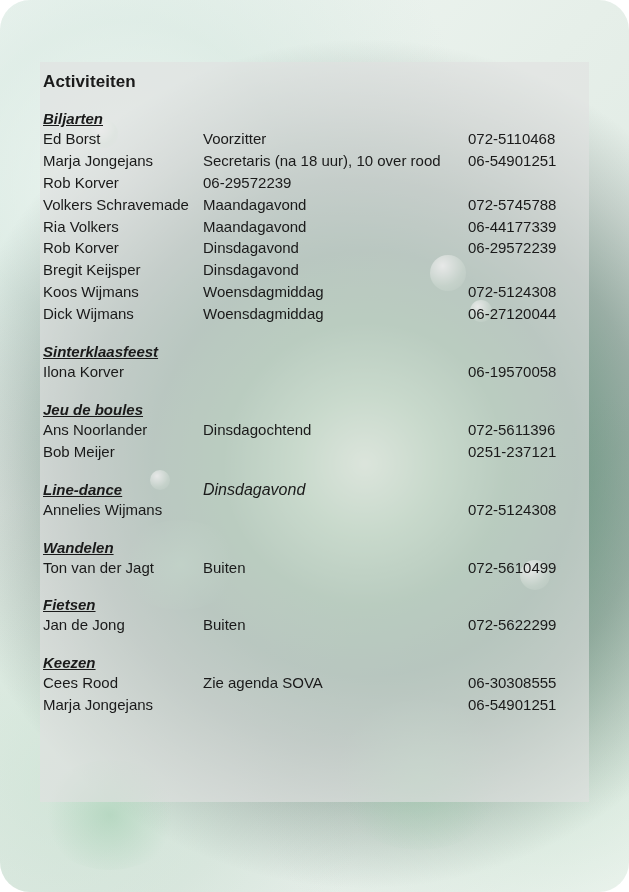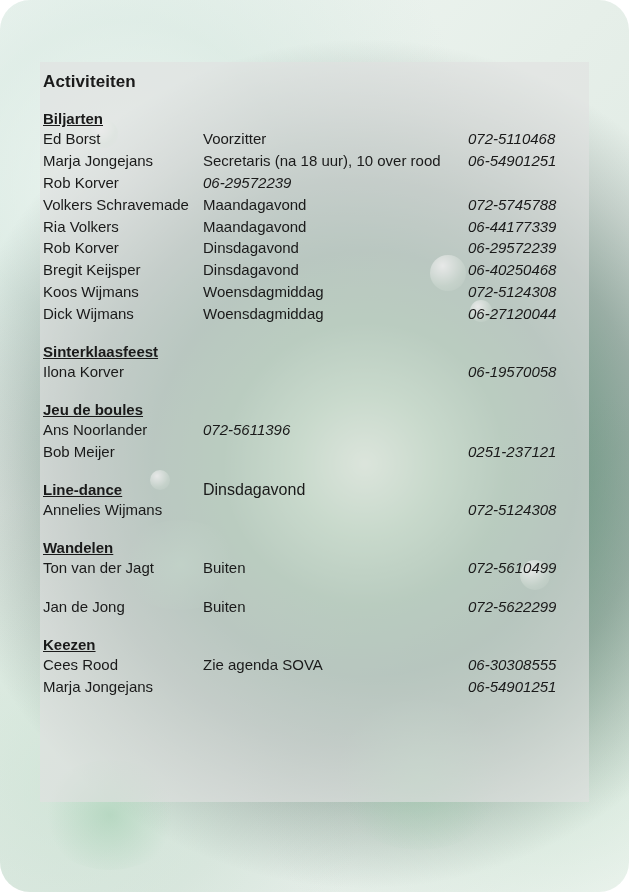--- a/index.html
+++ b/index.html
@@ -74,20 +74,21 @@
   .section-heading {
     font-size: 15px;
     font-weight: bold;
     text-decoration: underline;
     margin-bottom: 1px;
     display: inline-block;
   }
   .section-heading-row {
     display: flex;
     align-items: flex-start;
+    font-style: italic;
   }
   .section-heading-row .heading-cell {
     width: 160px;
     flex: 0 0 160px;
   }
   .row {
     display: flex;
     align-items: baseline;
     font-size: 15px;
     line-height: 1.46;
@@ -98,21 +99,20 @@
     white-space: nowrap;
   }
   .c-role {
     width: 265px;
     flex: 0 0 265px;
     white-space: nowrap;
   }
   .c-phone {
     flex: 1 1 auto;
     white-space: nowrap;
-    font-style: italic;
   }
 </style>
 </head>
 <body>
 
 <div class="page">
 
   <div class="bg-image">
     <div class="blob" style="left:430px;top:255px;width:36px;height:36px;"></div>
     <div class="blob" style="left:470px;top:300px;width:22px;height:22px;"></div>
@@ -159,21 +159,20 @@
             <div class="c-phone">06-44177339</div>
           </div>
           <div class="row">
             <div class="c-name">Rob Korver</div>
             <div class="c-role">Dinsdagavond</div>
             <div class="c-phone">06-29572239</div>
           </div>
           <div class="row">
             <div class="c-name">Bregit Keijsper</div>
             <div class="c-role">Dinsdagavond</div>
-            <div class="c-phone">06-40250468</div>
           </div>
           <div class="row">
             <div class="c-name">Koos Wijmans</div>
             <div class="c-role">Woensdagmiddag</div>
             <div class="c-phone">072-5124308</div>
           </div>
           <div class="row">
             <div class="c-name">Dick Wijmans</div>
             <div class="c-role">Woensdagmiddag</div>
             <div class="c-phone">06-27120044</div>
@@ -190,20 +189,21 @@
             <div class="c-phone">06-19570058</div>
           </div>
         </div>
         <div class="section">
           <div class="section-heading-row">
             <div class="heading-cell"><span class="section-heading">Jeu de boules</span></div>
             <div class="c-role"></div>
           </div>
           <div class="row">
             <div class="c-name">Ans Noorlander</div>
+            <div class="c-role">Dinsdagochtend</div>
             <div class="c-phone">072-5611396</div>
           </div>
           <div class="row">
             <div class="c-name">Bob Meijer</div>
             <div class="c-role"></div>
             <div class="c-phone">0251-237121</div>
           </div>
         </div>
         <div class="section">
           <div class="section-heading-row">
@@ -221,20 +221,24 @@
             <div class="heading-cell"><span class="section-heading">Wandelen</span></div>
             <div class="c-role"></div>
           </div>
           <div class="row">
             <div class="c-name">Ton van der Jagt</div>
             <div class="c-role">Buiten</div>
             <div class="c-phone">072-5610499</div>
           </div>
         </div>
         <div class="section">
+          <div class="section-heading-row">
+            <div class="heading-cell"><span class="section-heading">Fietsen</span></div>
+            <div class="c-role"></div>
+          </div>
           <div class="row">
             <div class="c-name">Jan de Jong</div>
             <div class="c-role">Buiten</div>
             <div class="c-phone">072-5622299</div>
           </div>
         </div>
         <div class="section">
           <div class="section-heading-row">
             <div class="heading-cell"><span class="section-heading">Keezen</span></div>
             <div class="c-role"></div>

